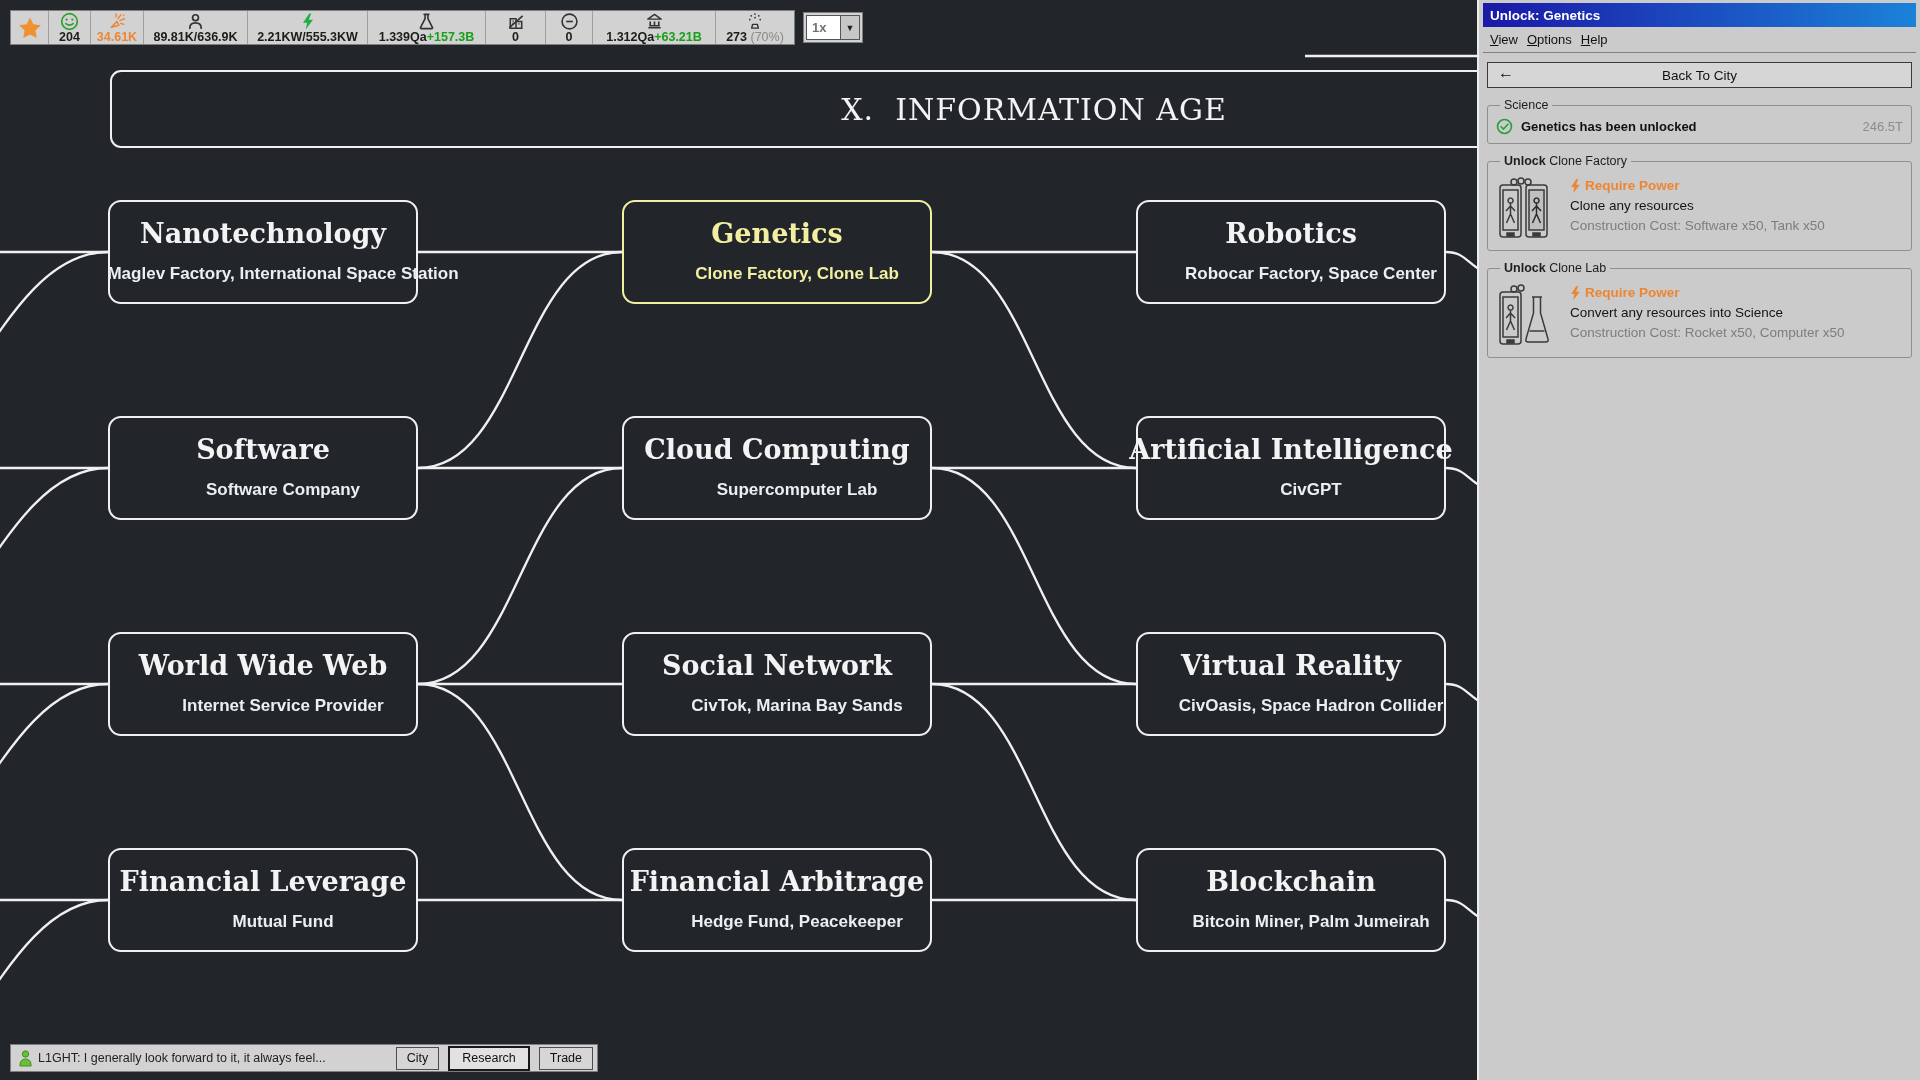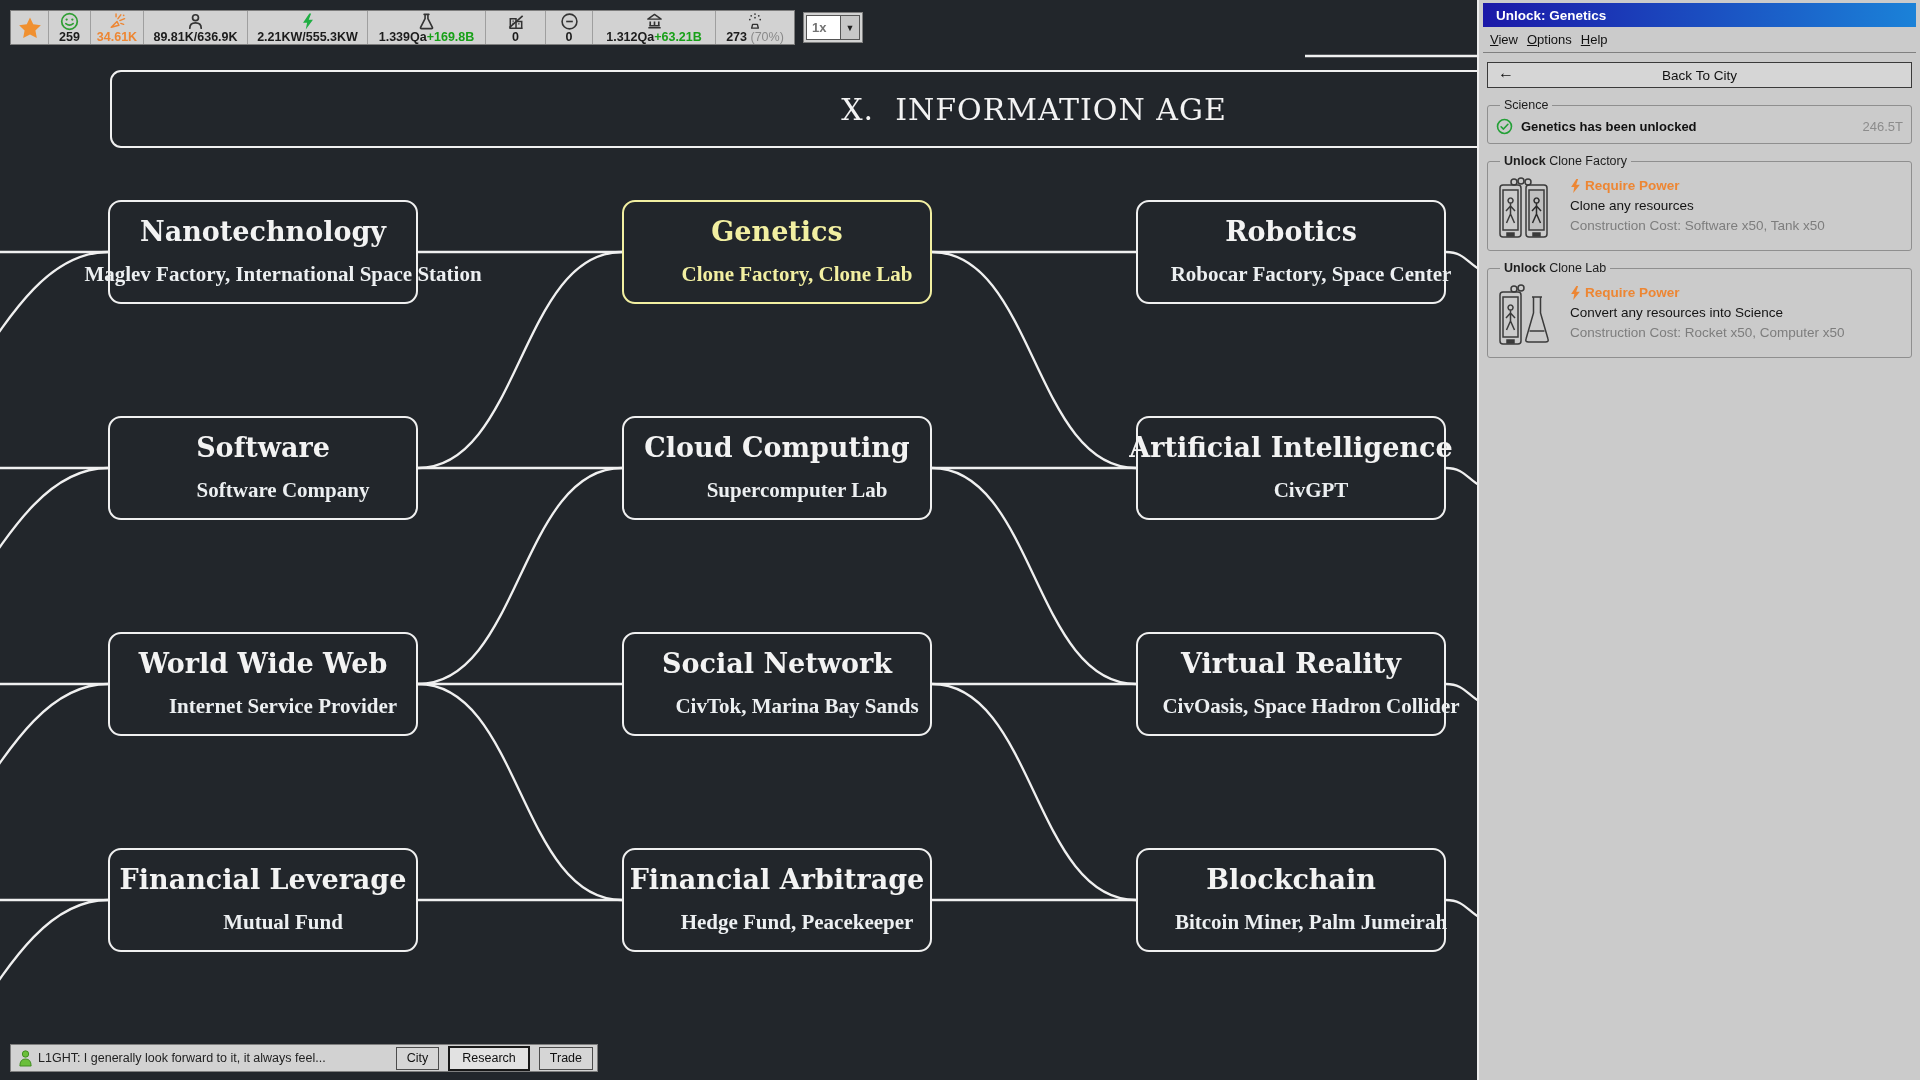--- a/index.html
+++ b/index.html
@@ -23,22 +23,22 @@
     position:absolute;width:310px;height:104px;border:2.5px solid #f0f0f0;
     border-radius:13px;background:#22262b;z-index:3;box-sizing:border-box;
     display:flex;flex-direction:column;align-items:center;justify-content:center;
     gap:17px;cursor:pointer;
   }
   .tech-node .t{
     color:#f3f3f3;font-family:"DejaVu Serif", serif;font-weight:bold;
     font-size:27px;line-height:1.05;white-space:nowrap;
   }
   .tech-node .s{
-    color:#eceff1;font-family:Liberation Serif, serif;font-weight:bold;
-    font-size:21px;line-height:1.1;white-space:nowrap;margin-left:40px;
+    color:#eceff1;font-family:Liberation Sans, sans-serif;font-weight:bold;
+    font-size:17px;line-height:1.1;white-space:nowrap;margin-left:40px;
   }
   .tech-node.hl{border-color:#f2efa1;}
   .tech-node.hl .t,.tech-node.hl .s{color:#f2efa1;}
   
   .toolbar{
     position:absolute;left:10px;top:10px;height:35px;z-index:5;
     display:flex;background:#d2d2d2;border:1px solid #7e7e7e;
     box-sizing:border-box;
   }
   .tb-cell{
@@ -70,21 +70,21 @@
     box-sizing:border-box;cursor:pointer;
   }
   
   .panel{
     position:absolute;left:1477px;top:0;width:443px;height:1080px;z-index:10;
     background:#cbcbcb;box-sizing:border-box;
     border-left:2px solid #ececec;padding:3px 4px 0 4px;
   }
   .panel-titlebar{
     height:24px;background:linear-gradient(90deg,#1b18a8 0%,#1b82d8 100%);
-    display:flex;align-items:center;padding-left:13px;
+    display:flex;align-items:center;padding-left:7px;
     color:#fff;font-size:13.5px;font-weight:bold;
   }
   .panel-menubar{
     display:flex;gap:9px;align-items:center;height:25px;padding-left:7px;
     font-size:13px;color:#111;border-bottom:1px solid #808080;
   }
   .menu-item{cursor:pointer;}
   .menu-item::first-letter{text-decoration:underline;}
   .back-btn{
     margin:9px 4px 0 4px;height:24px;background:#d6d6d6;border:1.8px solid #3a3a3a;
@@ -222,21 +222,21 @@
       <path d="M12 2.2 L15 8.6 L22 9.5 L17 14.3 L18.3 21.3 L12 17.9 L5.7 21.3 L7 14.3 L2 9.5 L9 8.6 Z" fill="#f09030"></path>
     </svg>
   </div>
   <div class="tb-cell" style="width:42px">
     <svg width="19" height="19" viewBox="0 0 20 20">
       <circle cx="10" cy="10" r="8.2" fill="none" stroke="#2f9e33" stroke-width="1.8"></circle>
       <circle cx="7" cy="8" r="1.2" fill="#2f9e33"></circle>
         <circle cx="13" cy="8" r="1.2" fill="#2f9e33"></circle>
       <path d="M6.2 12.2 Q10 15.4 13.8 12.2" fill="none" stroke="#2f9e33" stroke-width="1.8" stroke-linecap="round"></path>
     </svg>
-    <span class="num">259</span>
+    <span class="num">204</span>
   </div>
   <div class="tb-cell" style="width:53px">
     <svg width="20" height="19" viewBox="0 0 20 20">
       <path d="M4 16 L10 10 L12 14 Z" fill="none" stroke="#ed8633" stroke-width="1.6" stroke-linejoin="round"></path>
       <path d="M11 7 L14 3 M13 9 L18 7 M9 5 L9 2 M14 12 L17 13" stroke="#ed8633" stroke-width="1.5" stroke-linecap="round"></path>
       <circle cx="17" cy="3.5" r="0.9" fill="#ed8633"></circle>
     </svg>
     <span class="num orange">34.61K</span>
   </div>
   <div class="tb-cell" style="width:104px">
@@ -249,21 +249,21 @@
   <div class="tb-cell" style="width:120px">
     <svg width="18" height="19" viewBox="0 0 20 20">
       <path d="M11.5 1 L4.5 11.5 L9 11.5 L7.5 19 L15.5 8 L10.8 8 L13.5 1 Z" fill="#1fae43"></path>
     </svg>
     <span class="num">2.21KW/555.3KW</span>
   </div>
   <div class="tb-cell" style="width:118px">
     <svg width="19" height="19" viewBox="0 0 20 20">
       <path d="M7.5 2.5 H12.5 M8.5 2.5 V7 L3.8 16.2 Q3.2 17.5 4.8 17.5 H15.2 Q16.8 17.5 16.2 16.2 L11.5 7 V2.5" fill="none" stroke="#333" stroke-width="1.7" stroke-linecap="round" stroke-linejoin="round"></path>
     </svg>
-    <span class="num"><span>1.339Qa</span><span class="delta">+169.8B</span></span>
+    <span class="num"><span>1.339Qa</span><span class="delta">+157.3B</span></span>
   </div>
   <div class="tb-cell" style="width:60px">
     <svg width="20" height="19" viewBox="0 0 20 20">
       <path d="M4 17 V7 H10 V17 M10 10 H16 V17 M3 17 H17" fill="none" stroke="#333" stroke-width="1.6"></path>
       <path d="M6.3 9.5 h1.4 M6.3 12 h1.4 M12.3 12.5 h1.4" stroke="#333" stroke-width="1.3"></path>
       <path d="M3 16.5 L17 4" stroke="#333" stroke-width="1.7"></path>
     </svg>
     <span class="num">0</span>
   </div>
   <div class="tb-cell" style="width:47px">

